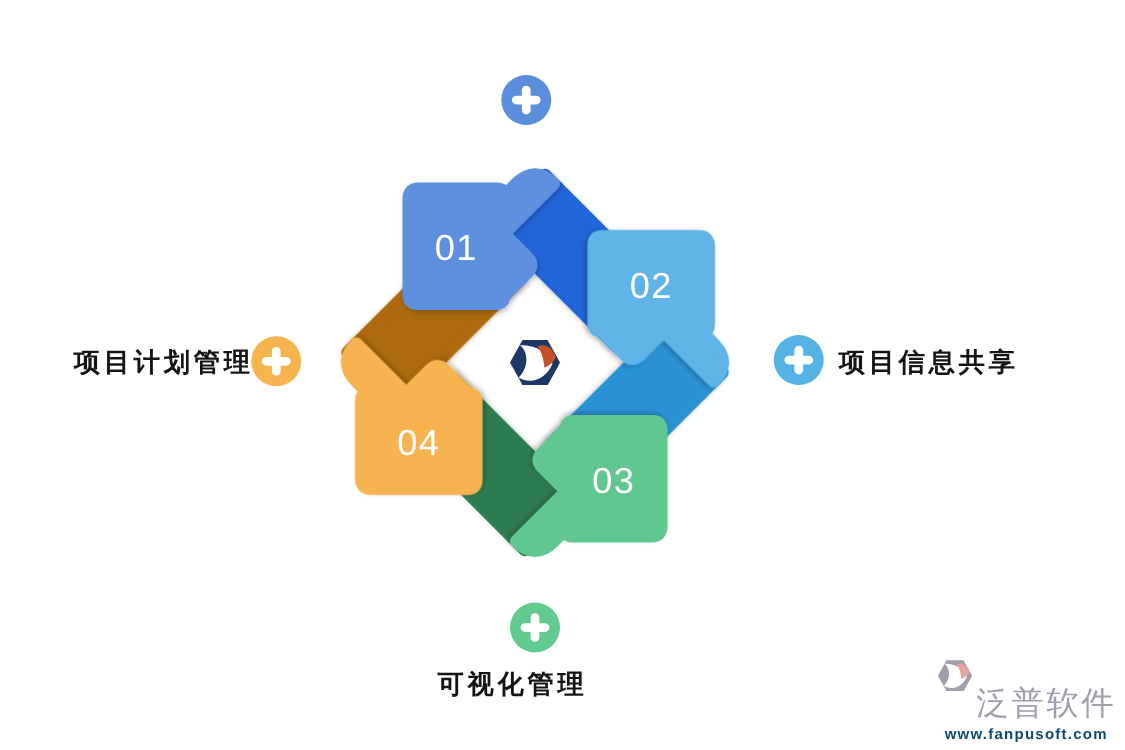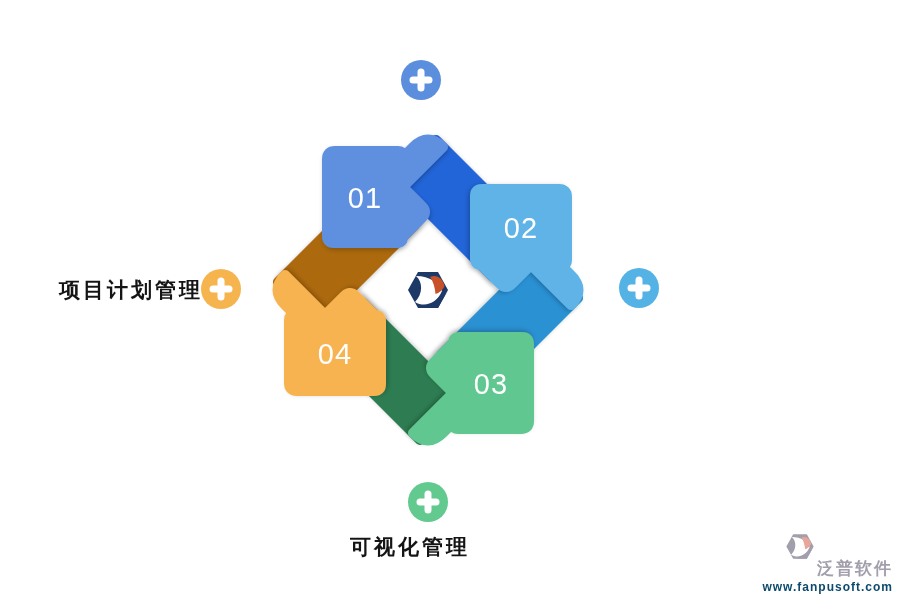--- a/index.html
+++ b/index.html
@@ -19,21 +19,21 @@
   .plus{position:absolute;width:40px;height:40px;border-radius:50%;}
   .plus-icon{position:absolute;inset:0;}
   .plus-icon::before,.plus-icon::after{content:"";position:absolute;left:50%;top:50%;
       transform:translate(-50%,-50%);background:#fff;border-radius:3.5px;}
   .plus-icon::before{width:23px;height:7px;}
   .plus-icon::after{width:7px;height:23px;}
 
   .watermark{position:absolute;right:7px;bottom:6px;text-align:center;}
   .watermark .wm-row{display:flex;align-items:center;justify-content:flex-end;gap:2px;}
   .wm-logo{width:30px;height:31px;}
-  .wm-brand{font-size:17px;font-weight:bold;letter-spacing:2px;margin-top:44px;}
+  .wm-brand{font-size:26px;font-weight:normal;letter-spacing:2px;margin-top:44px;}
   .wm-url{font-size:12px;font-weight:bold;letter-spacing:1px;margin-top:0px;}
 </style>
 </head>
 <body>
 
 <div class="canvas">
 
   <svg class="cycle-svg" viewBox="0 0 330 330">
     <defs>
       <filter id="ds" x="-25%" y="-25%" width="150%" height="150%">
@@ -76,20 +76,21 @@
     </g>
   </svg>
 
   <div class="plus" style="left: 401px; top: 60px; background-color: rgb(91, 142, 220);">
     <span class="plus-icon"></span>
   </div>
 
   <div class="plus" style="left: 619px; top: 268px; background-color: rgb(85, 178, 228);">
     <span class="plus-icon"></span>
   </div>
+  <div class="node-label" style="left:671px;top:276px;">项目信息共享</div>
 
   <div class="node-label" style="left:44px;top:276px;margin-left:15px;">项目计划管理</div>
   <div class="plus" style="left: 201px; top: 269px; background-color: rgb(246, 180, 78);">
     <span class="plus-icon"></span>
   </div>
 
   <div class="plus" style="left: 408px; top: 482px; background-color: rgb(98, 201, 143);">
     <span class="plus-icon"></span>
   </div>
   <div class="node-label centered" style="left:410px;top:533px;text-align:right;">可视化管理</div>

